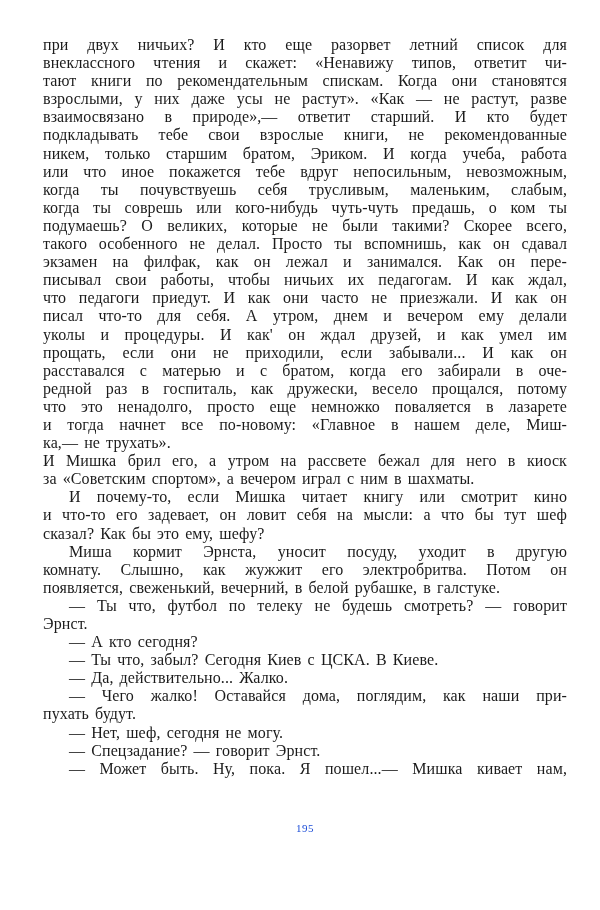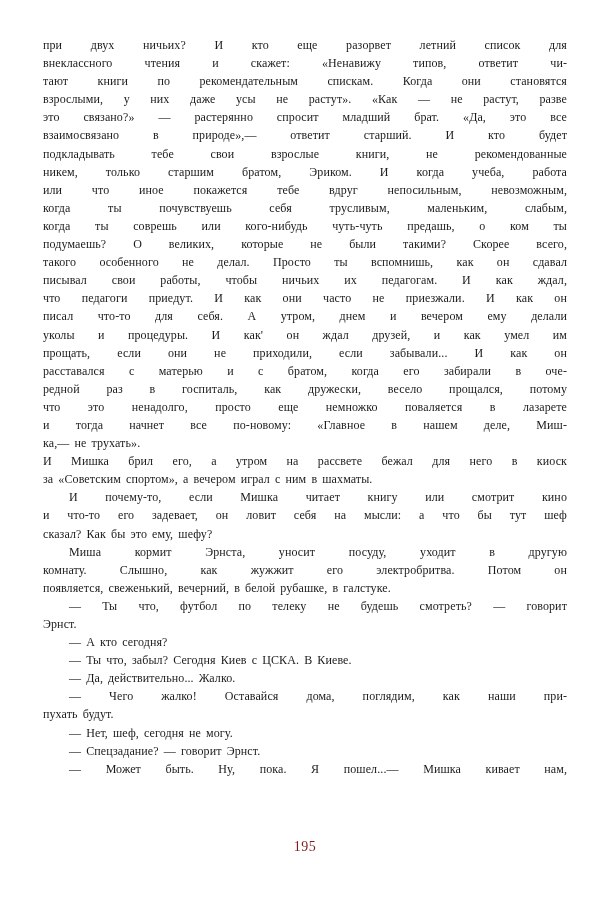--- a/index.html
+++ b/index.html
@@ -18,61 +18,61 @@
   }
   .text-block {
     position: absolute;
     left: 43px;
     top: 36px;
     width: 524px;
   }
   .line {
     height: 18.1px;
     line-height: 18.1px;
-    font-size: 12px;
+    font-size: 16px;
     word-spacing: 2px;
     letter-spacing: 0.1px;
     white-space: normal;
   }
   .line.j {
     text-align: justify;
     text-align-last: justify;
   }
   .line.ind {
     padding-left: 26px;
   }
   .page-number {
     position: absolute;
     left: 43px;
-    top: 839px;
+    top: 822px;
     width: 524px;
     text-align: center;
-    font-size: 14px;
+    font-size: 11px;
     letter-spacing: 0.5px;
-    color: #7f1d1d;
+    color: #1d4ed8;
   }
 </style>
 </head>
 <body>
 
 <div class="page">
   <div class="text-block" id="text-block">
       <div class="line j">при двух ничьих? И кто еще разорвет летний список для</div>
       <div class="line j">внеклассного чтения и скажет: «Ненавижу типов, ответит чи-</div>
       <div class="line j">тают книги по рекомендательным спискам. Когда они становятся</div>
       <div class="line j">взрослыми, у них даже усы не растут». «Как — не растут, разве</div>
-      <div class="line j">это связано?» — растерянно спросит младший брат. «Да, это все</div>
       <div class="line j">взаимосвязано в природе»,— ответит старший. И кто будет</div>
       <div class="line j">подкладывать тебе свои взрослые книги, не рекомендованные</div>
       <div class="line j">никем, только старшим братом, Эриком. И когда учеба, работа</div>
       <div class="line j">или что иное покажется тебе вдруг непосильным, невозможным,</div>
       <div class="line j">когда ты почувствуешь себя трусливым, маленьким, слабым,</div>
       <div class="line j">когда ты соврешь или кого-нибудь чуть-чуть предашь, о ком ты</div>
       <div class="line j">подумаешь? О великих, которые не были такими? Скорее всего,</div>
       <div class="line j">такого особенного не делал. Просто ты вспомнишь, как он сдавал</div>
+      <div class="line j">экзамен на филфак, как он лежал и занимался. Как он пере-</div>
       <div class="line j">писывал свои работы, чтобы ничьих их педагогам. И как ждал,</div>
       <div class="line j">что педагоги приедут. И как они часто не приезжали. И как он</div>
       <div class="line j">писал что-то для себя. А утром, днем и вечером ему делали</div>
       <div class="line j">уколы и процедуры. И как' он ждал друзей, и как умел им</div>
       <div class="line j">прощать, если они не приходили, если забывали... И как он</div>
       <div class="line j">расставался с матерью и с братом, когда его забирали в оче-</div>
       <div class="line j">редной раз в госпиталь, как дружески, весело прощался, потому</div>
       <div class="line j">что это ненадолго, просто еще немножко поваляется в лазарете</div>
       <div class="line j">и тогда начнет все по-новому: «Главное в нашем деле, Миш-</div>
       <div class="line">ка,— не трухать».</div>

